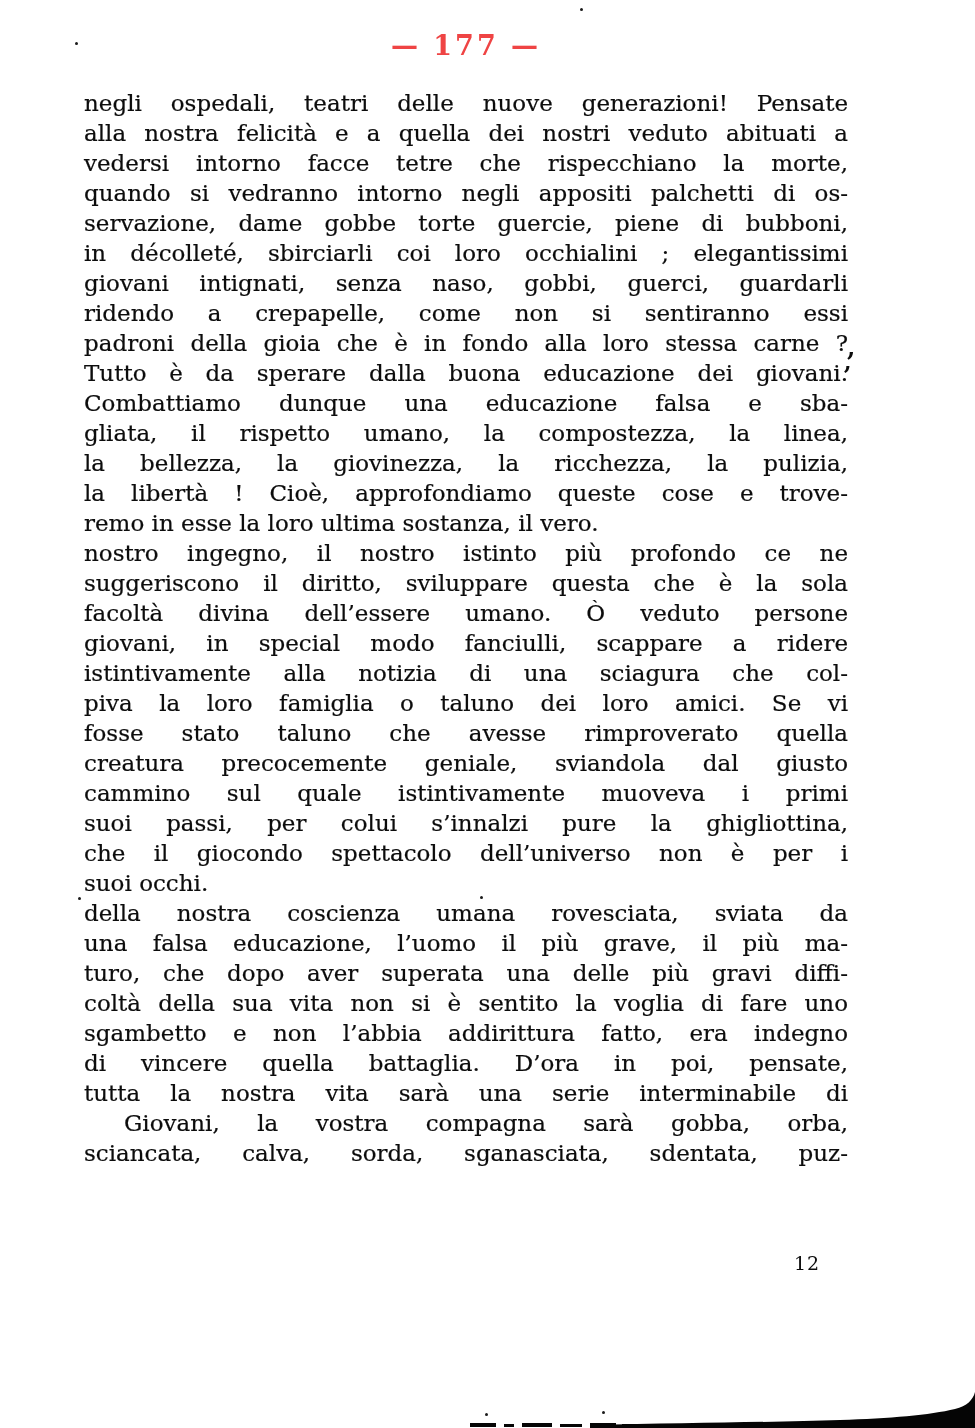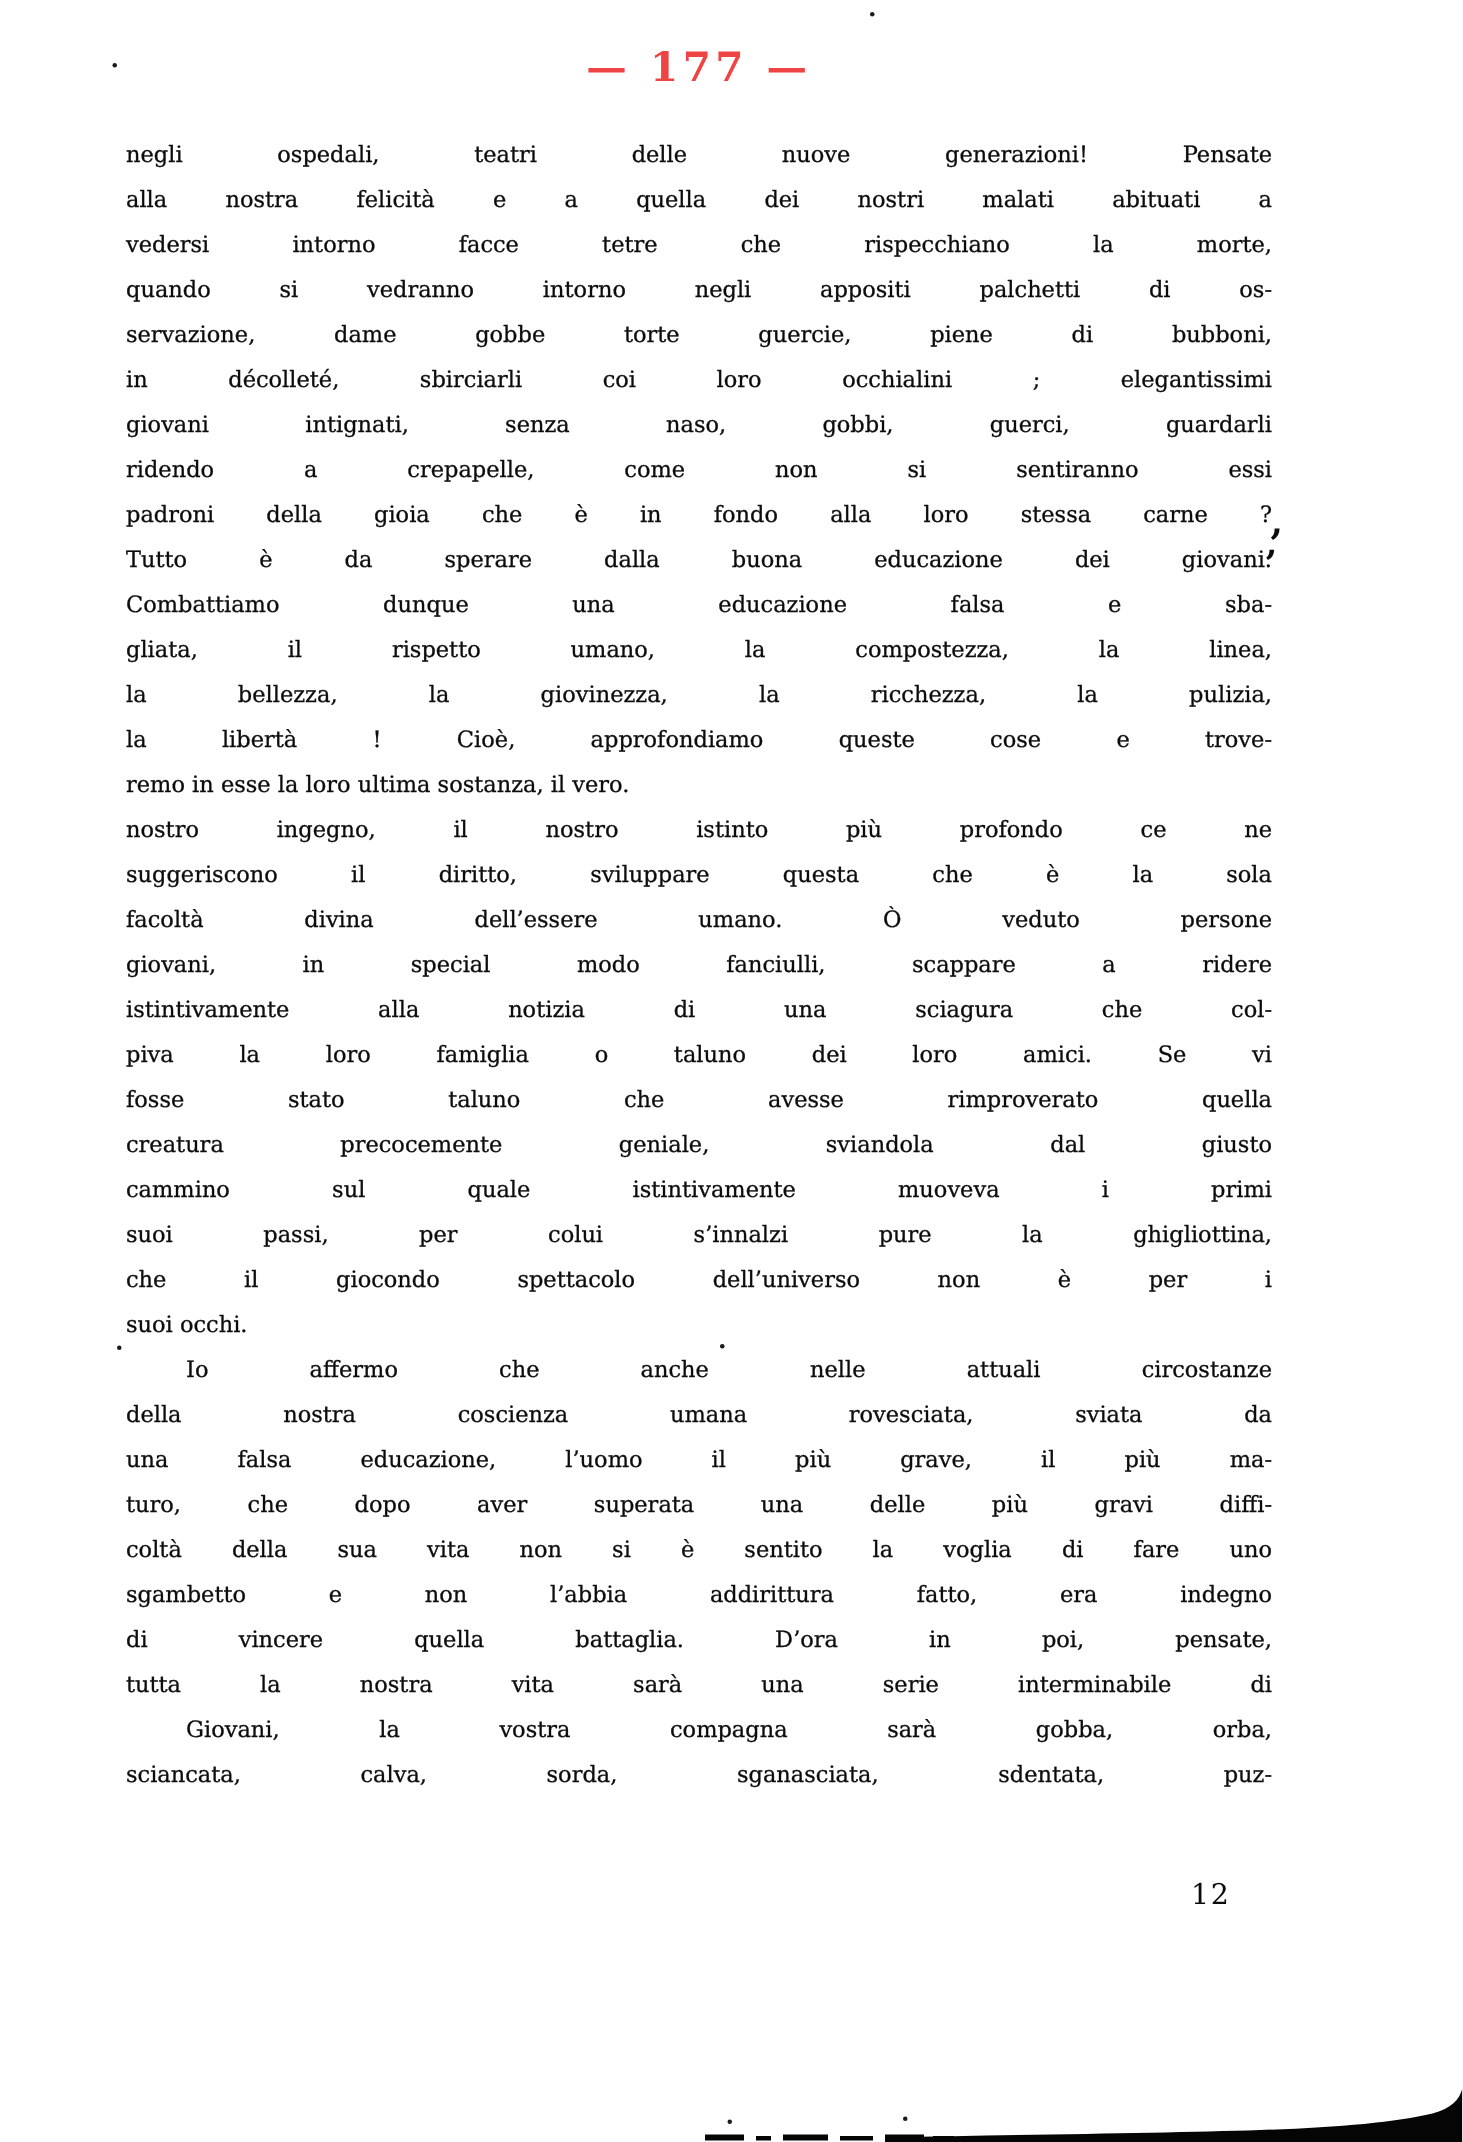--- a/index.html
+++ b/index.html
@@ -25,21 +25,21 @@
     letter-spacing: 3px;
     color: #ef4444;
   }
   .text-block {
     position: absolute;
     top: 88px; left: 84px; width: 764px;
   }
   .text-line {
     height: 30px;
     line-height: 30px;
-    font-size: 15px;
+    font-size: 23px;
     text-align: justify;
     text-align-last: justify;
     -webkit-text-stroke: 0.2px currentColor;
     white-space: normal;
     overflow: visible;
   }
   .text-line.indent { padding-left: 40px; }
   .text-line.end { text-align-last: left; }
   .signature-mark {
     position: absolute;
@@ -67,21 +67,21 @@
 </style>
 </head>
 <body>
 
 <div class="page">
 
   <div class="page-header">— 177 —</div>
 
   <div class="text-block" id="text-block">
       <div class="text-line">negli ospedali, teatri delle nuove generazioni! Pensate</div>
-      <div class="text-line">alla nostra felicità e a quella dei nostri malati abituati a</div>
+      <div class="text-line">alla nostra felicità e a quella dei nostri veduto abituati a</div>
       <div class="text-line">vedersi intorno facce tetre che rispecchiano la morte,</div>
       <div class="text-line">quando si vedranno intorno negli appositi palchetti di os-</div>
       <div class="text-line">servazione, dame gobbe torte guercie, piene di bubboni,</div>
       <div class="text-line">in décolleté, sbirciarli coi loro occhialini ; elegantissimi</div>
       <div class="text-line">giovani intignati, senza naso, gobbi, guerci, guardarli</div>
       <div class="text-line">ridendo a crepapelle, come non si sentiranno essi</div>
       <div class="text-line">padroni della gioia che è in fondo alla loro stessa carne ?</div>
       <div class="text-line">Tutto è da sperare dalla buona educazione dei giovani.</div>
       <div class="text-line">Combattiamo dunque una educazione falsa e sba-</div>
       <div class="text-line">gliata, il rispetto umano, la compostezza, la linea,</div>
@@ -93,21 +93,20 @@
       <div class="text-line">facoltà divina dell’essere umano. Ò veduto persone</div>
       <div class="text-line">giovani, in special modo fanciulli, scappare a ridere</div>
       <div class="text-line">istintivamente alla notizia di una sciagura che col-</div>
       <div class="text-line">piva la loro famiglia o taluno dei loro amici. Se vi</div>
       <div class="text-line">fosse stato taluno che avesse rimproverato quella</div>
       <div class="text-line">creatura precocemente geniale, sviandola dal giusto</div>
       <div class="text-line">cammino sul quale istintivamente muoveva i primi</div>
       <div class="text-line">suoi passi, per colui s’innalzi pure la ghigliottina,</div>
       <div class="text-line">che il giocondo spettacolo dell’universo non è per i</div>
       <div class="text-line end">suoi occhi.</div>
-      <div class="text-line indent">Io affermo che anche nelle attuali circostanze</div>
       <div class="text-line">della nostra coscienza umana rovesciata, sviata da</div>
       <div class="text-line">una falsa educazione, l’uomo il più grave, il più ma-</div>
       <div class="text-line">turo, che dopo aver superata una delle più gravi diffi-</div>
       <div class="text-line">coltà della sua vita non si è sentito la voglia di fare uno</div>
       <div class="text-line">sgambetto e non l’abbia addirittura fatto, era indegno</div>
       <div class="text-line">di vincere quella battaglia. D’ora in poi, pensate,</div>
       <div class="text-line">tutta la nostra vita sarà una serie interminabile di</div>
       <div class="text-line indent">Giovani, la vostra compagna sarà gobba, orba,</div>
       <div class="text-line">sciancata, calva, sorda, sganasciata, sdentata, puz-</div>
     </div>

